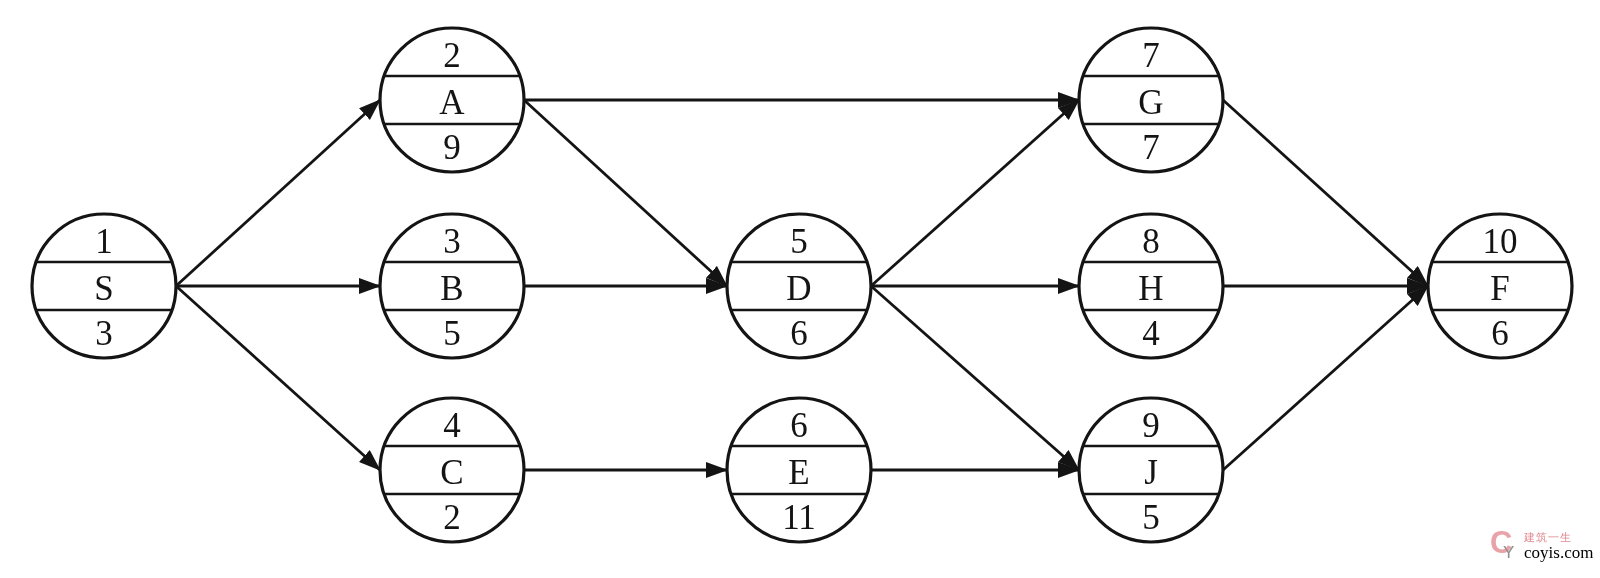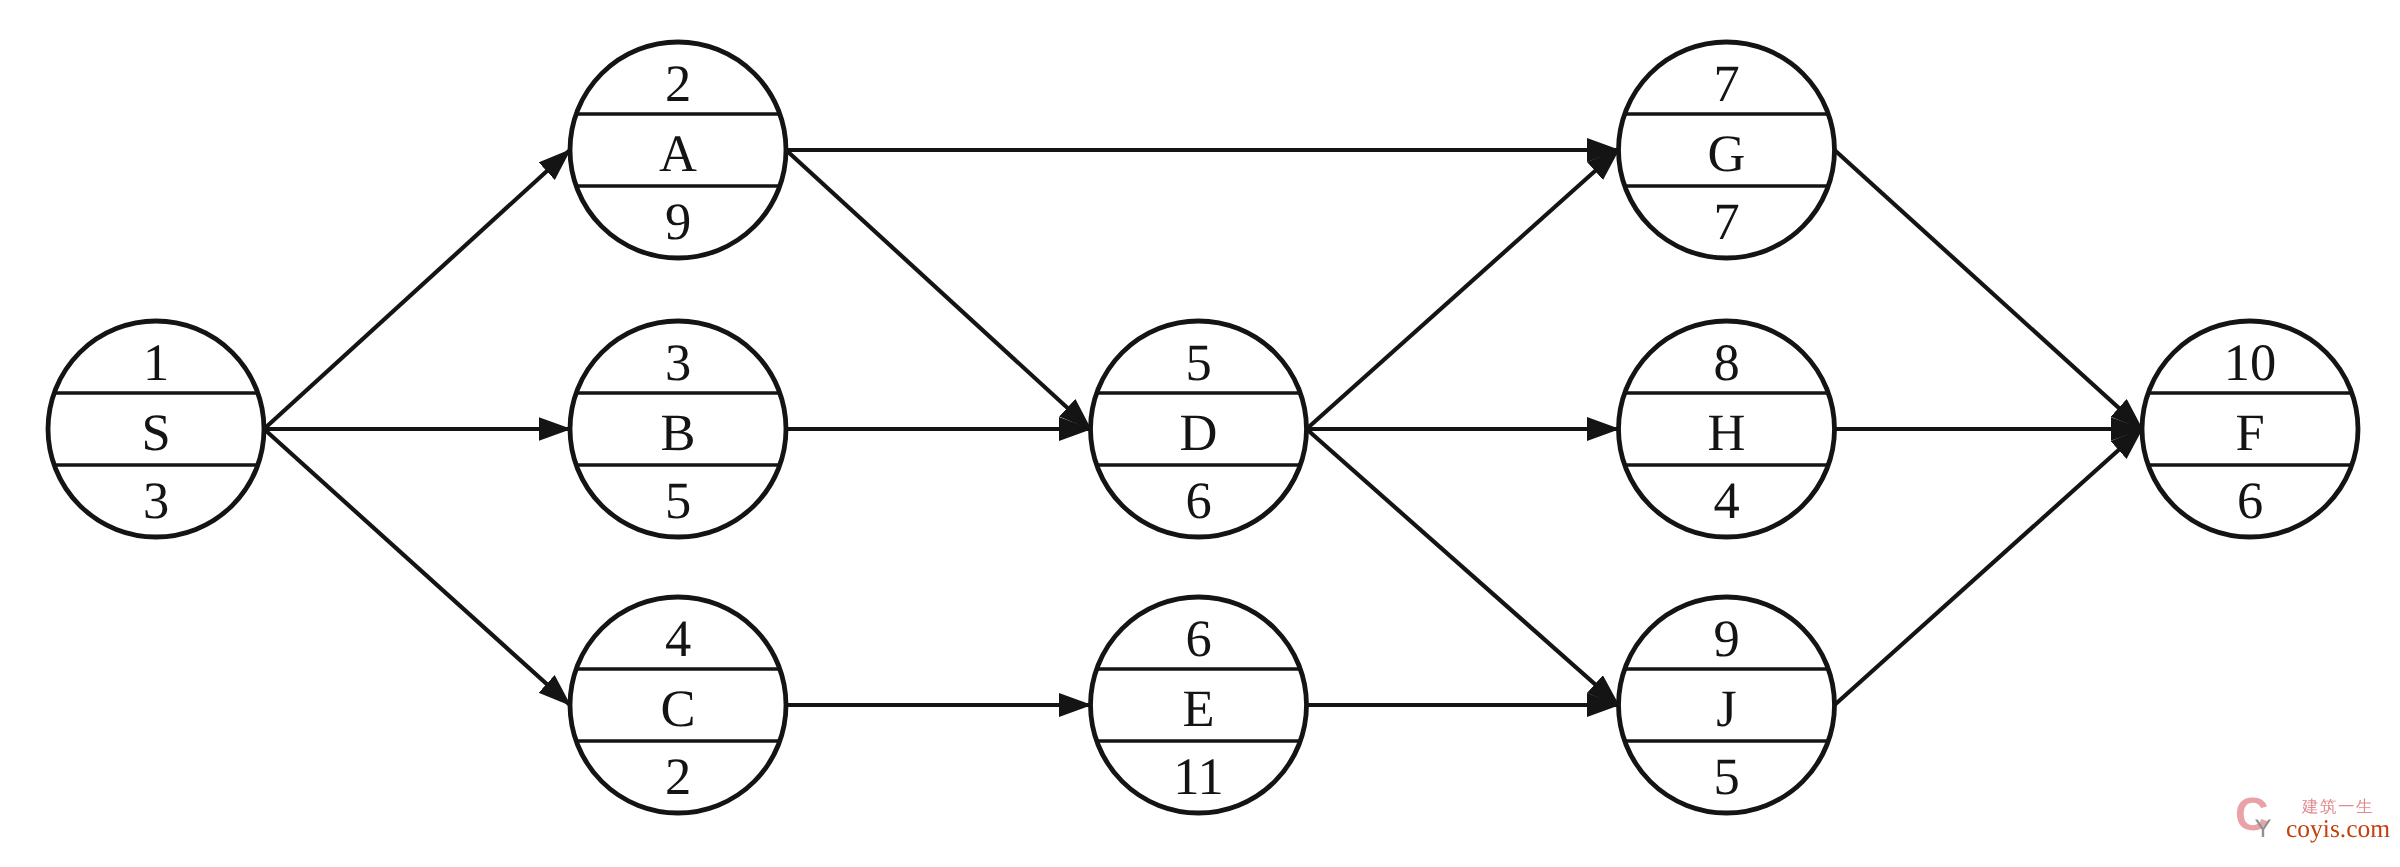--- a/index.html
+++ b/index.html
@@ -198,18 +198,18 @@
         </g>
       </g>
   </svg>
 
   <div class="watermark">
     <div class="wm-logo">
       <span class="wm-c" style="color: rgb(233, 162, 168);">C</span>
       <span class="wm-y" style="color: rgb(143, 143, 143);">Y</span>
     </div>
     <div class="wm-text">
-      <div class="wm-cn" style="color: rgb(224, 137, 142); text-align: center;">建筑一生</div>
-      <div class="wm-url" style="color: #c2410c;">coyis.com</div>
+      <div class="wm-cn" style="color: rgb(224, 137, 142);">建筑一生</div>
+      <div class="wm-url" style="color: #000000;">coyis.com</div>
     </div>
   </div>
 
 </div>
 
 </body></html>

